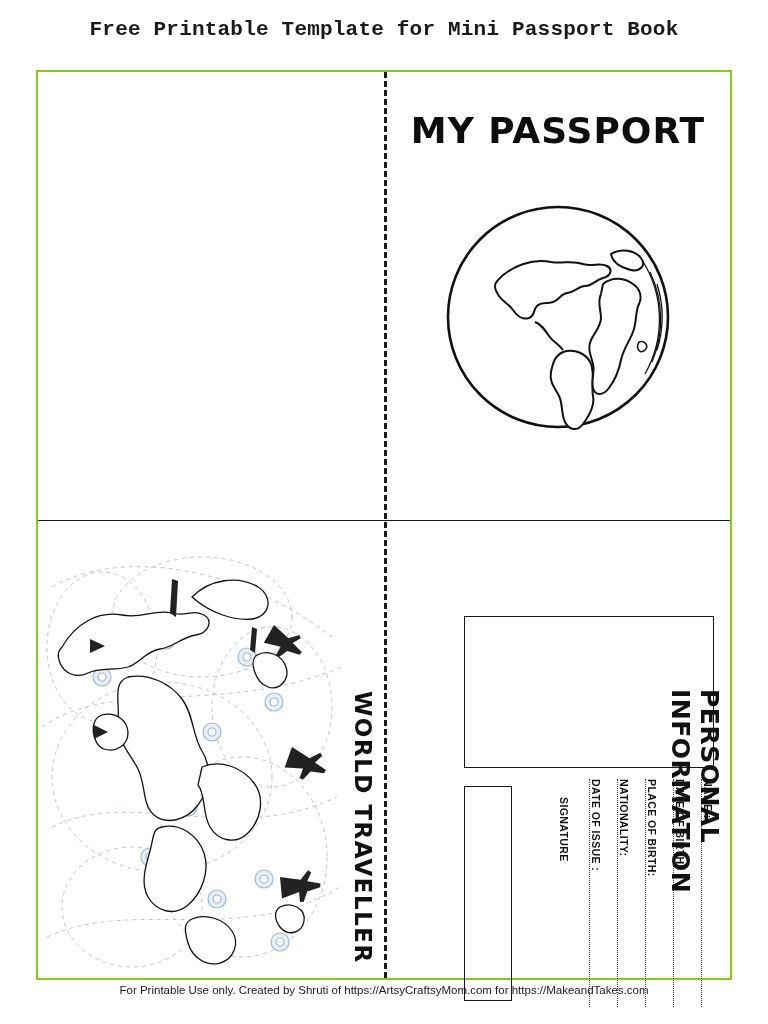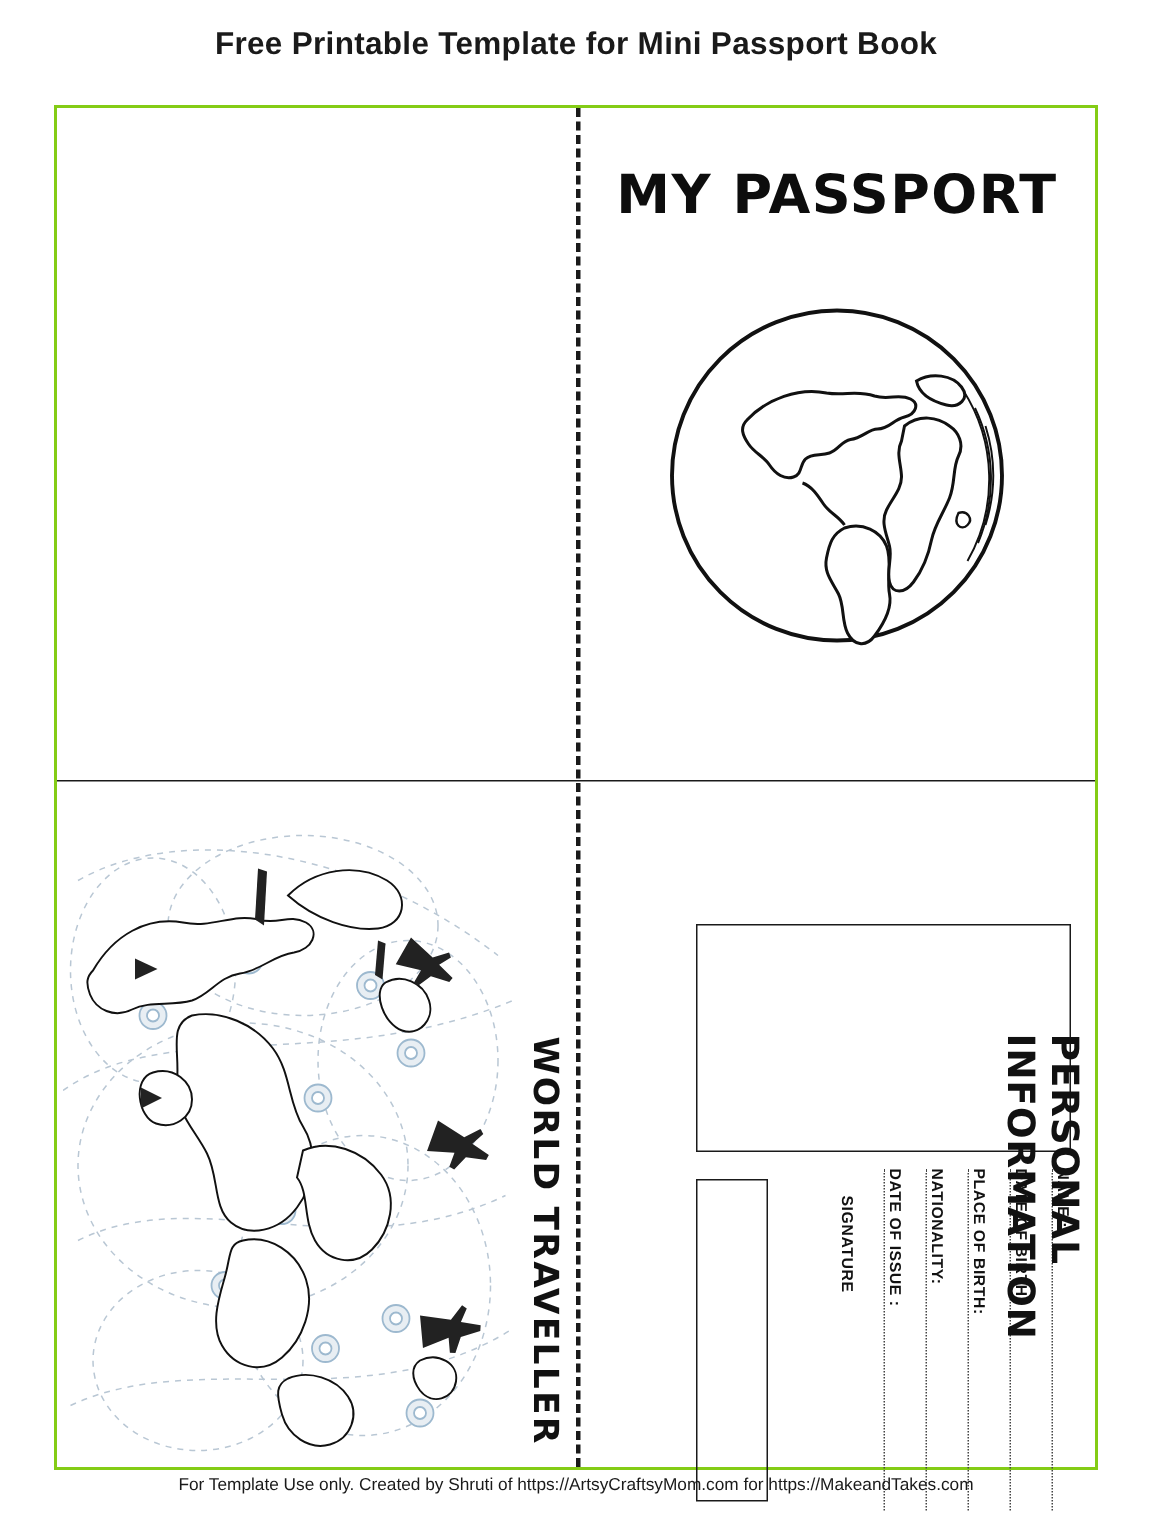--- a/index.html
+++ b/index.html
@@ -20,20 +20,21 @@
   .page-title {
     position: absolute;
     top: 18px;
     left: 0;
     width: 768px;
     text-align: center;
     font-size: 21px;
     font-weight: bold;
     letter-spacing: 0.2px;
     color: #1a1a1a;
+    font-family: Liberation Mono, monospace;
   }
 
   
   .sheet {
     position: absolute;
     left: 36px;
     top: 70px;
     width: 696px;
     height: 910px;
     border: 2px solid #84cc16;
@@ -338,13 +339,13 @@
       <div class="field" style="right: 146px; top: 18px; height: 200px;">SIGNATURE</div>
     </div>
 
     <div class="pi-title">PERSONAL INFORMATION</div>
   </div>
 
   <div class="h-divider"></div>
   <div class="fold-line"></div>
 </div>
 
-<div class="footer">For Template Use only. Created by Shruti of https://ArtsyCraftsyMom.com for https://MakeandTakes.com</div>
+<div class="footer">For Printable Use only. Created by Shruti of https://ArtsyCraftsyMom.com for https://MakeandTakes.com</div>
 
 </body></html>

